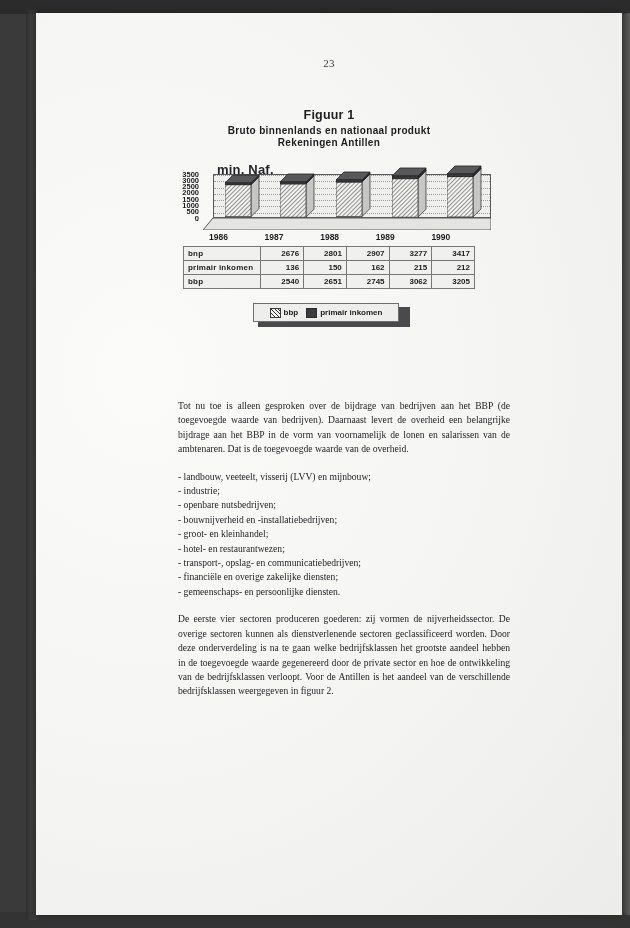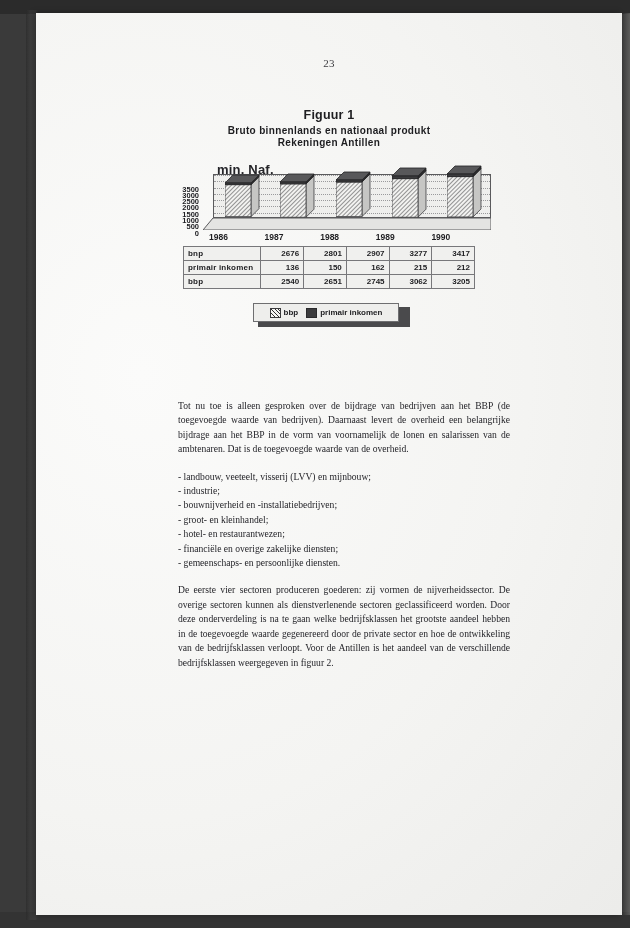--- a/index.html
+++ b/index.html
@@ -123,21 +123,21 @@
 
   #plot-wrap {
     position: absolute;
     top: 12px; left: 0;
     width: 348px; height: 58px;
   }
 
   
   #y-ticks {
     position: absolute;
-    top: 15px; left: 0;
+    top: 0; left: 0;
     width: 44px; height: 44px;
   }
   #y-ticks .ytick {
     position: absolute;
     right: 0;
     width: 44px;
     text-align: right;
     font-family: "Liberation Sans", sans-serif;
     font-size: 7.5px;
     font-weight: bold;
@@ -476,23 +476,25 @@
           </div>
       </div>
 
     </div>
 
     <div id="body-text">
       <p>Tot nu toe is alleen gesproken over de bijdrage van bedrijven aan het BBP (de toegevoegde waarde van bedrijven). Daarnaast levert de overheid een belangrijke bijdrage aan het BBP in de vorm van voornamelijk de lonen en salarissen van de ambtenaren. Dat is de toegevoegde waarde van de overheid.</p>
       <ul id="bullet-list">
           <li>- landbouw, veeteelt, visserij (LVV) en mijnbouw;</li>
           <li>- industrie;</li>
+          <li>- openbare nutsbedrijven;</li>
           <li>- bouwnijverheid en -installatiebedrijven;</li>
           <li>- groot- en kleinhandel;</li>
           <li>- hotel- en restaurantwezen;</li>
+          <li>- transport-, opslag- en communicatiebedrijven;</li>
           <li>- financiële en overige zakelijke diensten;</li>
           <li>- gemeenschaps- en persoonlijke diensten.</li>
         </ul>
       <p class="last">De eerste vier sectoren produceren goederen: zij vormen de nijverheidssector. De overige sectoren kunnen als dienstverlenende sectoren geclassificeerd worden. Door deze onderverdeling is na te gaan welke bedrijfsklassen het grootste aandeel hebben in de toegevoegde waarde gegenereerd door de private sector en hoe de ontwikkeling van de bedrijfsklassen verloopt. Voor de Antillen is het aandeel van de verschillende bedrijfsklassen weergegeven in figuur 2.</p>
     </div>
 
   </div>
 
   <div id="page-edge-right"></div>
 </div>

